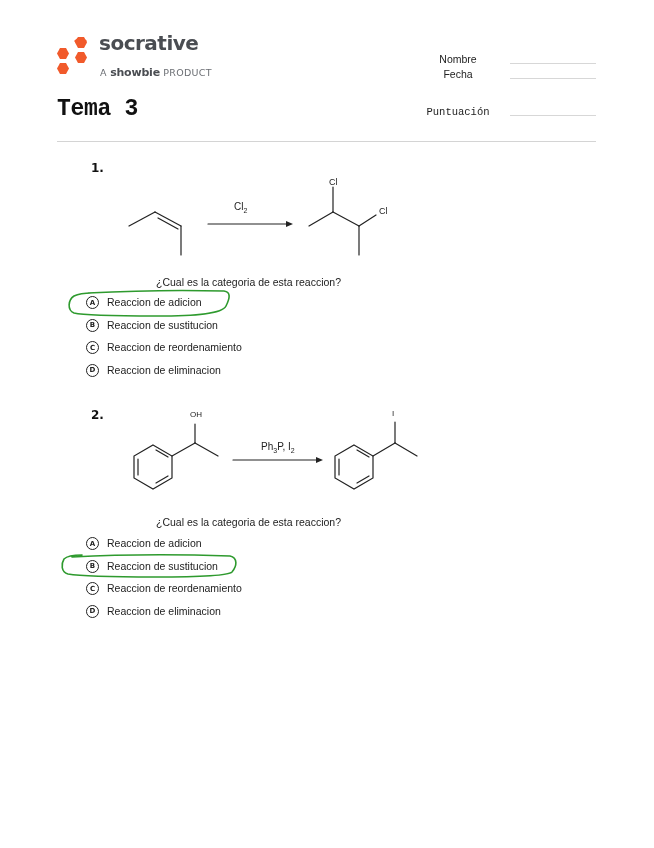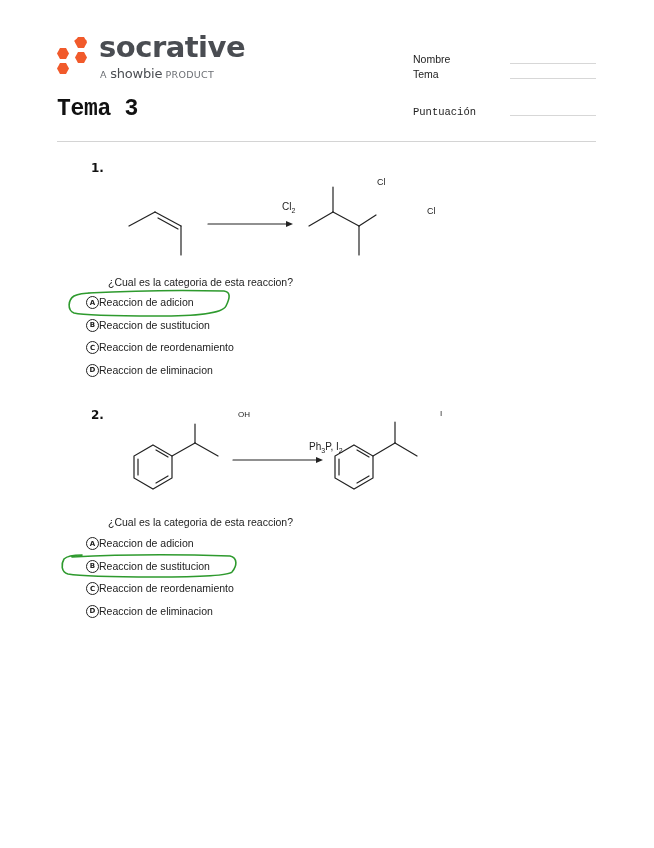--- a/index.html
+++ b/index.html
@@ -1,36 +1,36 @@
 <!DOCTYPE html>
 <html><head>
   <meta charset="utf-8">
   <style>
     html, body { margin: 0; padding: 0; background: #ffffff; }
     body { width: 654px; height: 848px; position: relative; overflow: hidden;
            font-family: "Liberation Sans", sans-serif; color: #1a1a1a; }
     .abs { position: absolute; }
-    .logo-word { left: 99px; top: 33px; font-family: "DejaVu Sans", sans-serif; font-size: 29px;
+    .logo-word { left: 99px; top: 33px; font-family: "DejaVu Sans", sans-serif; font-size: 20px;
                  color: #4a4d52; letter-spacing: -0.5px; font-weight: 600; line-height: 1; }
     .logo-sub { left: 100px; top: 67px; font-family: "DejaVu Sans", sans-serif; font-size: 9.5px; color: #6b6e73;
                 letter-spacing: 0.3px; line-height: 1; }
-    .logo-sub b { font-weight: 400; color: #4a4d52; font-size: 13px; letter-spacing: -0.2px; }
-    .field-label { font-size: 10.5px; color: #222; text-align: left; width: 90px; line-height: 1; }
+    .logo-sub b { font-weight: 700; color: #4a4d52; font-size: 11px; letter-spacing: -0.2px; }
+    .field-label { font-size: 10.5px; color: #222; text-align: center; width: 90px; line-height: 1; }
     .field-line { height: 1px; background: #d7d7d7; width: 86px; }
     .title { left: 57px; top: 98px; font-family: Liberation Mono, monospace; font-size: 23px;
              font-weight: 700; color: #111; letter-spacing: -0.3px; line-height: 1; }
     .divider { left: 57px; top: 141px; width: 539px; height: 1px; background: #d4d4d4; }
     .qnum { font-family: "DejaVu Sans", sans-serif; font-weight: 700; font-size: 12px; color: #111; line-height: 1; }
-    .prompt { font-size: 10.5px; color: #222; line-height: 1; }
+    .prompt { font-size: 10.5px; color: #222; line-height: 1; margin-left: 48px; }
     .opt { display: flex; align-items: center; height: 15px; }
     .opt-circle { width: 13px; height: 13px; border: 1.4px solid #222; border-radius: 50%; box-sizing: border-box;
                   display: flex; align-items: center; justify-content: center;
                   font-family: "DejaVu Sans", sans-serif; font-size: 7px; font-weight: 700; color: #222; }
-    .opt-text { font-size: 10.5px; color: #222; line-height: 1; }
-    .chem-label { font-size: 9px; color: #222; line-height: 1; margin-left: 48px; }
+    .opt-text { margin-left: 8px; font-size: 10.5px; color: #222; line-height: 1; }
+    .chem-label { font-size: 9px; color: #222; line-height: 1; }
     svg { overflow: visible; }
   </style>
 </head>
 <body>
 
 <div>
   <svg class="abs" style="left:56px;top:36px;" width="40" height="42" viewBox="0 0 40 42">
     <g fill="#f15a2b">
       <polygon points="19,4 23,0.5 28,0.5 32,4 28,8 23,8" transform="translate(-1,1) scale(1)"></polygon>
       <polygon points="22,1 28,1 31,6.5 28,12 22,12 19,6.5"></polygon>
@@ -43,21 +43,21 @@
   <div class="abs logo-sub">
     <span>A</span>
     <b>showbie</b>
     <span>PRODUCT</span>
   </div>
 </div>
 
 <div class="abs field-label" style="left:413px;top:54px;">Nombre</div>
 <div class="abs field-line" style="left:510px;top:63px;"></div>
 
-<div class="abs field-label" style="left:413px;top:69px;">Tema</div>
+<div class="abs field-label" style="left:413px;top:69px;">Fecha</div>
 <div class="abs field-line" style="left:510px;top:78px;"></div>
 
 <div class="abs field-label" style="left:413px;top:107px;font-family:Liberation Mono, monospace;">Puntuación</div>
 <div class="abs field-line" style="left:510px;top:115px;"></div>
 
 <div class="abs title">Tema 3</div>
 <div class="abs divider"></div>
 
 <div>
   <div class="abs qnum" style="left:91px;top:162px;">1.</div>

